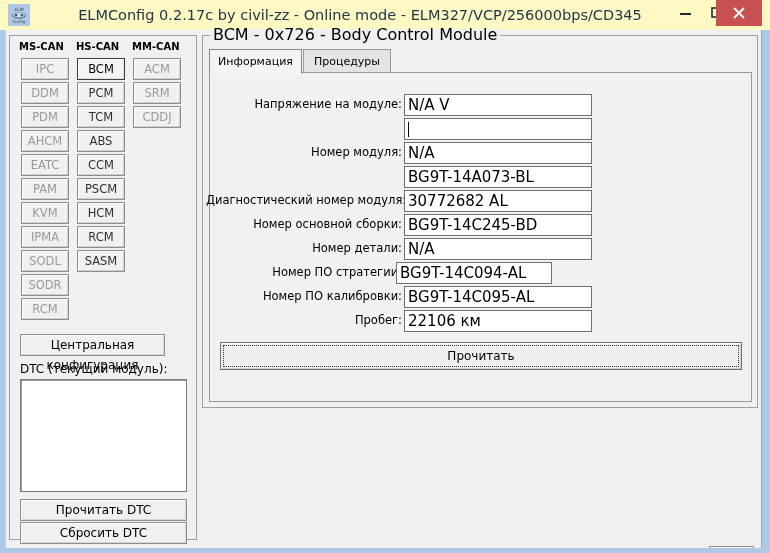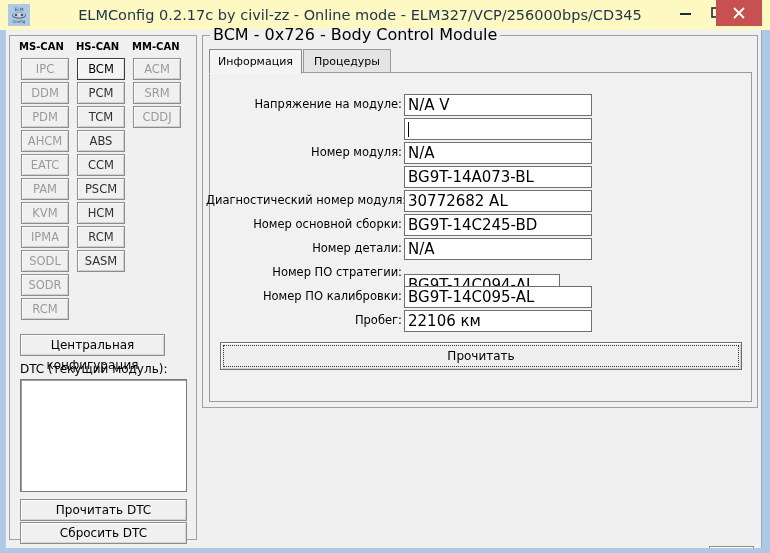--- a/index.html
+++ b/index.html
@@ -427,21 +427,21 @@
         <div class="frow" style="top:165px; width:192px;">
           <div class="flabel">Номер детали:</div>
         </div>
         <div class="fieldbox" style="left:194px; top:165px; width:188px;">
           <div class="fval">N/A</div>
         </div>
 
         <div class="frow" style="top:189px; width:192px;">
           <div class="flabel">Номер ПО стратегии:</div>
         </div>
-        <div class="fieldbox" style="left:194px; top:189px; width:156px;margin-top:12px;">
+        <div class="fieldbox" style="left:186px; top:189px; width:156px;">
           <div class="fval">BG9T-14C094-AL</div>
         </div>
 
         <div class="frow" style="top:213px; width:192px;">
           <div class="flabel">Номер ПО калибровки:</div>
         </div>
         <div class="fieldbox" style="left:194px; top:213px; width:188px;">
           <div class="fval">BG9T-14C095-AL</div>
         </div>
 

